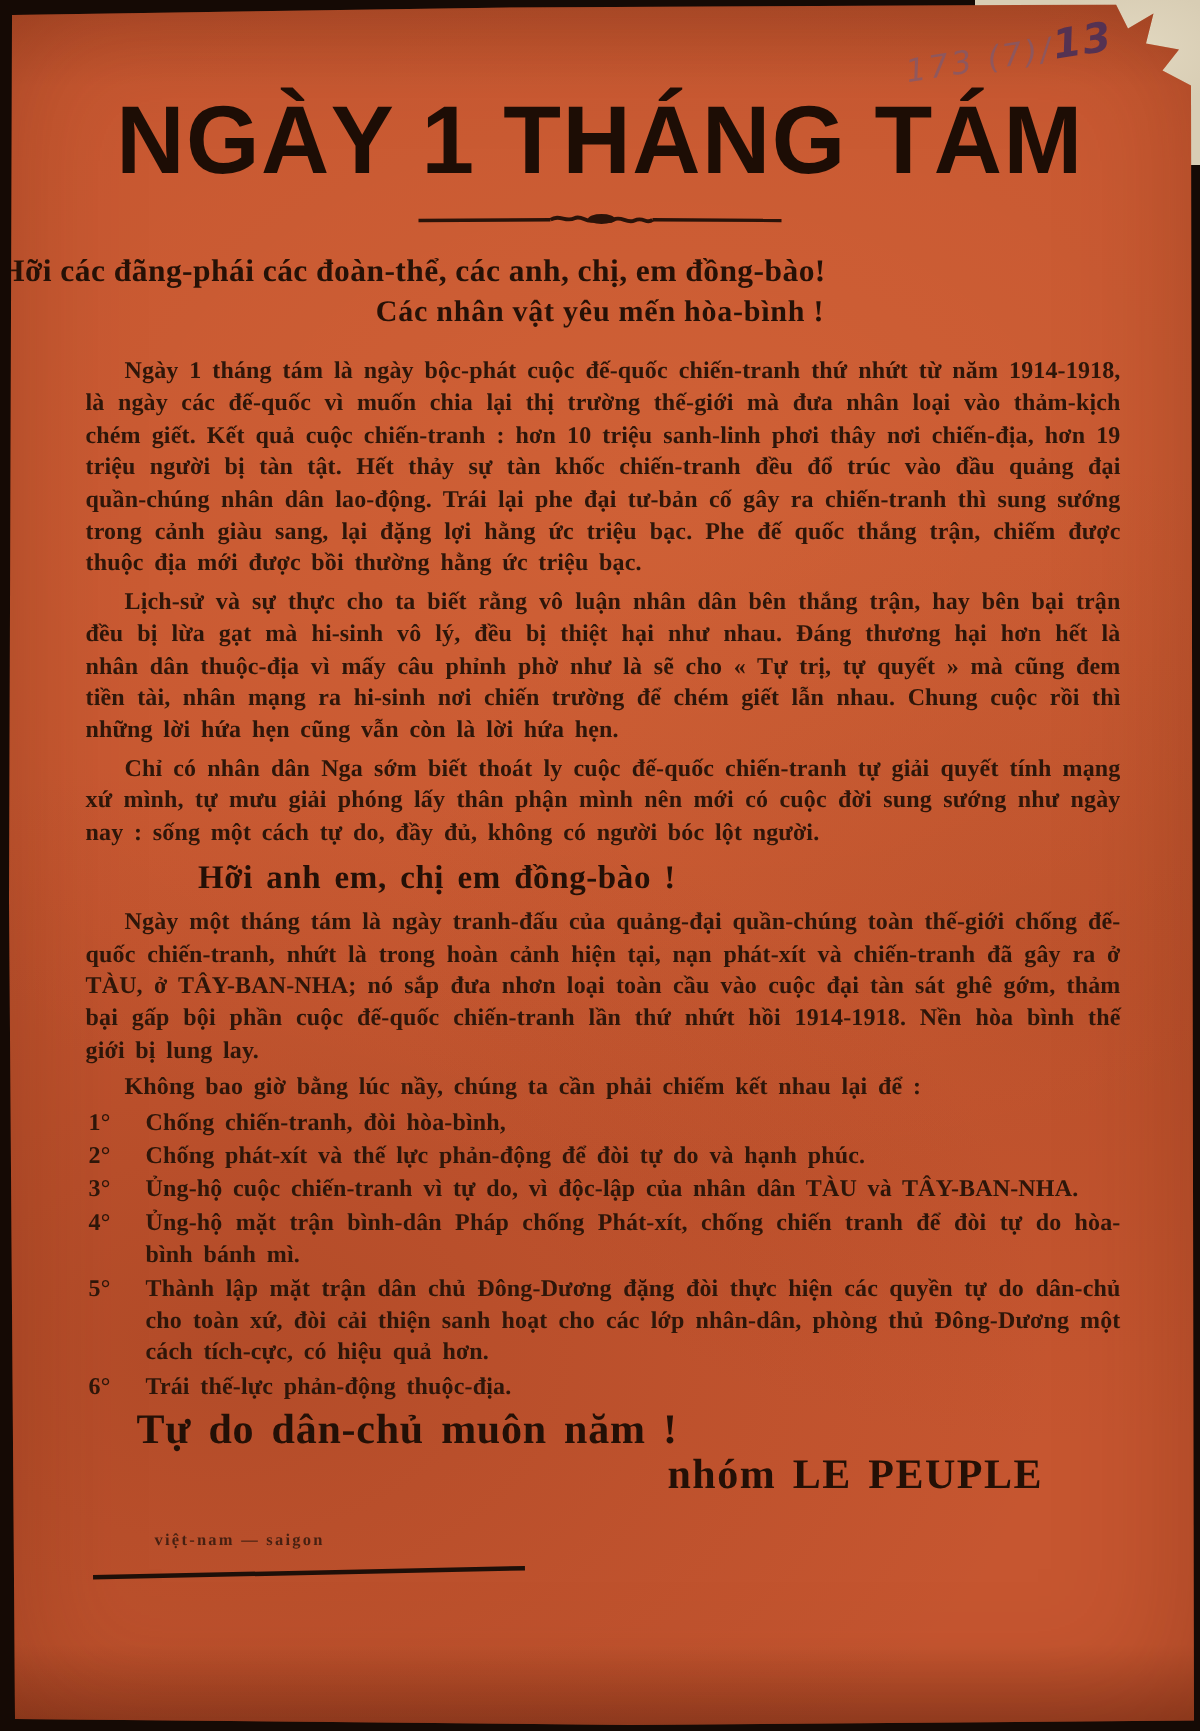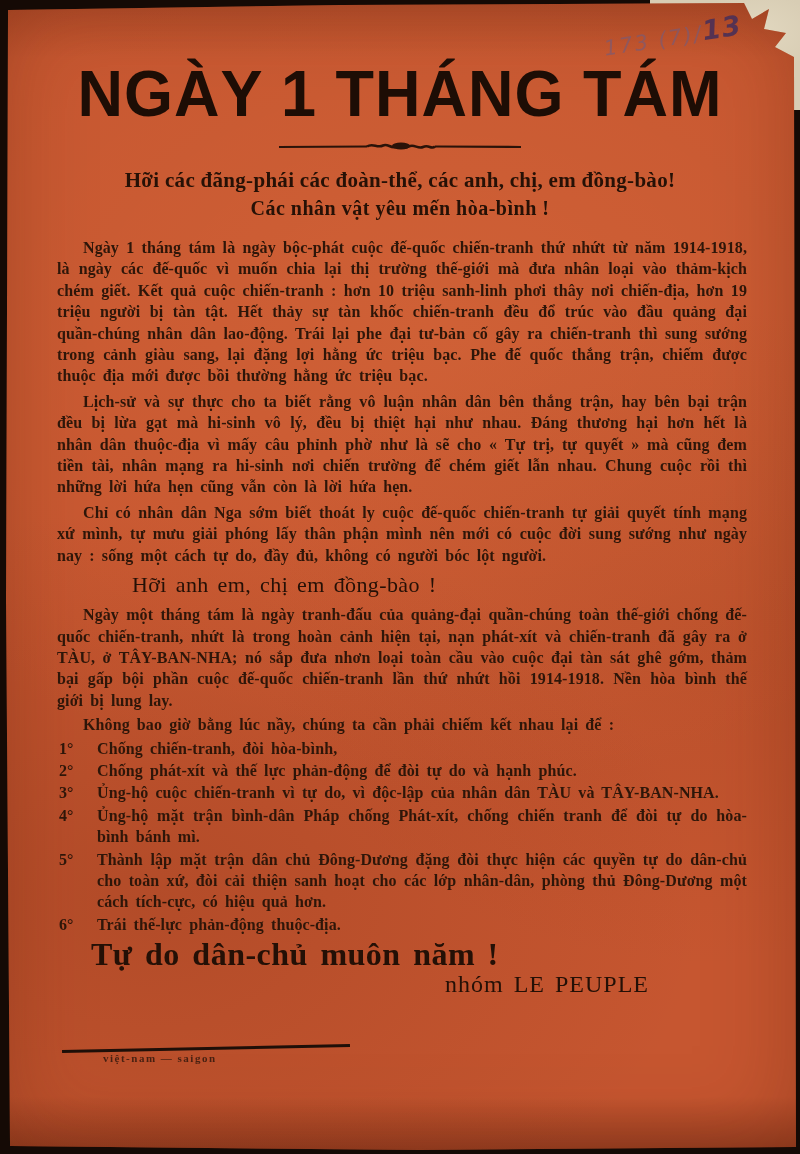--- a/index.html
+++ b/index.html
@@ -48,62 +48,62 @@
     color:#1d0d05;
     transform:scaleY(1.02);
     white-space:nowrap;
   }
   .divider{
     position:absolute;top:138px;left:0;width:100%;
     text-align:center;
   }
   .salutation1{
     position:absolute;top:168px;left:0;width:100%;
-    text-align:center;font-weight:700;font-size:21px;color:#261106;
+    font-weight:700;font-size:21px;color:#261106;
     letter-spacing:0.3px;
   }
   .salutation2{
     position:absolute;top:197px;left:0;width:100%;
     text-align:center;font-weight:700;font-size:20px;color:#261106;
     letter-spacing:0.5px;
   }
   .body-col{
     position:absolute;top:233px;left:57px;width:690px;
     font-size:16px;line-height:21.4px;font-weight:700;
     color:#2e1609;
     text-align:justify;
     word-spacing:3px;
     letter-spacing:0.1px;
   }
   .para{margin:4px 0 3px 0;text-indent:26px;}
   .heading2{
-    font-size:22px;font-weight:400;color:#241006;
+    font-size:22px;font-weight:700;color:#241006;
     margin:6px 0 6px 75px;text-indent:0;line-height:26px;
     letter-spacing:0.4px;
   }
   .intro-line{margin:2px 0 2px 0;text-indent:26px;}
   .list{margin:0;padding:0;}
   .li{position:relative;padding-left:40px;margin:0 0 1px 0;}
   .li .marker{position:absolute;left:2px;top:0;font-weight:700;}
   .slogan{
-    font-size:32px;font-weight:700;color:#241006;
+    font-size:28px;font-weight:700;color:#241006;
     margin:4px 0 0 34px;text-indent:0;line-height:30px;
     letter-spacing:0.5px;word-spacing:4px;
   }
   .signature{
-    font-size:24px;font-weight:400;color:#241006;
+    font-size:28px;font-weight:700;color:#241006;
     margin:0 0 0 388px;text-indent:0;line-height:30px;
     letter-spacing:1px;white-space:nowrap;
   }
   .imprint-line{
     position:absolute;top:1047px;left:62px;width:288px;height:3px;
     background:#1e0f08;transform:rotate(-1.2deg);
   }
   .imprint-text{
-    position:absolute;top:1052px;left:103px;
+    position:absolute;top:1021px;left:103px;
     font-size:11px;font-weight:700;letter-spacing:1.5px;
     color:rgba(45,22,12,0.82);
   }
 </style>
 </head>
 <body>
 
 <div class="backdrop"></div>
 <div class="tear-backdrop"></div>
 

